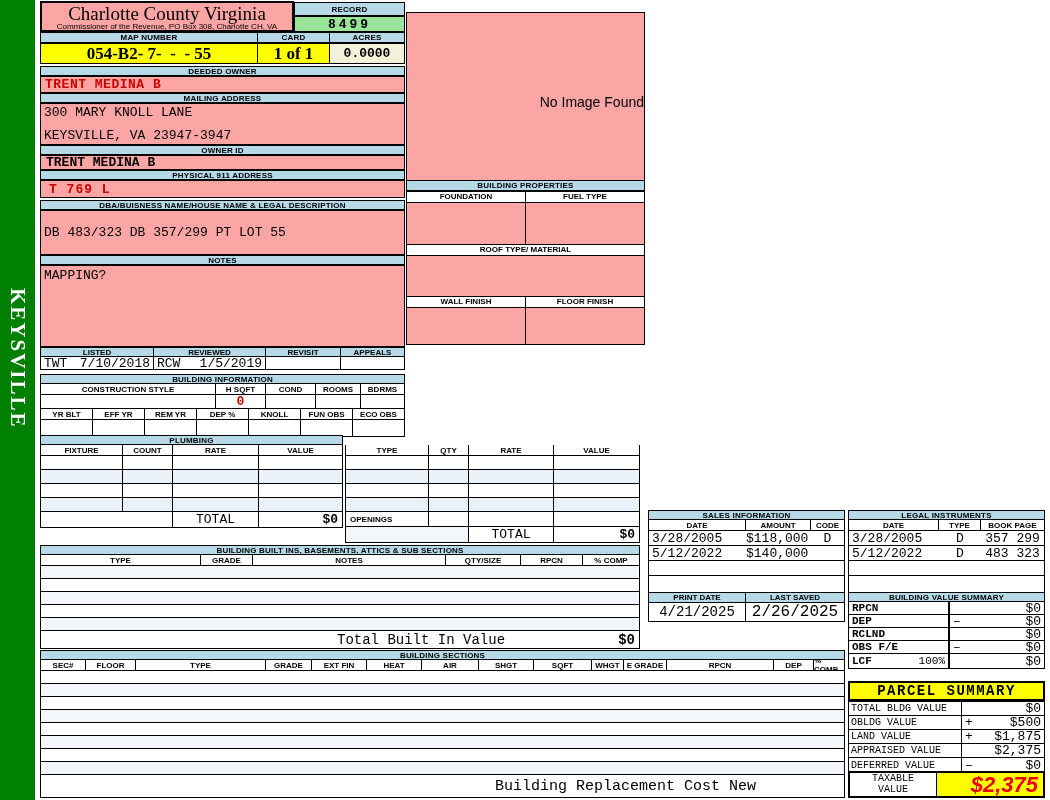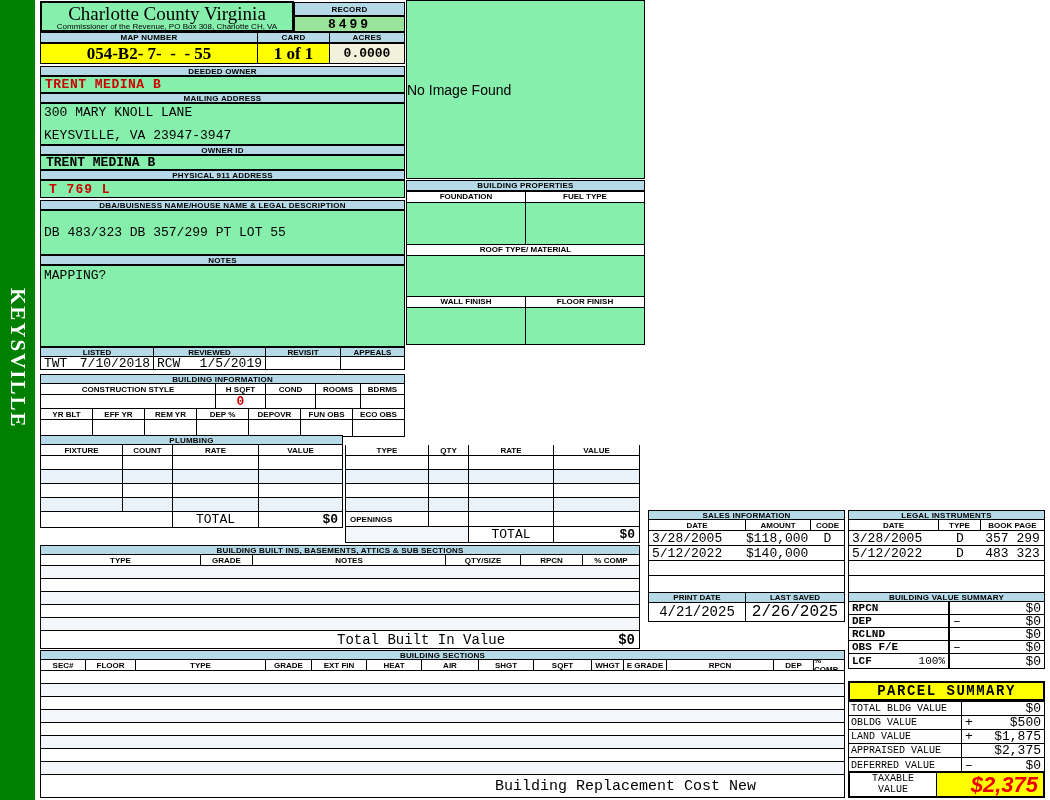--- a/index.html
+++ b/index.html
@@ -2,21 +2,21 @@
 <html><head>
 <meta charset="utf-8">
 <style>
 * { box-sizing:border-box; margin:0; padding:0; }
 html,body { background:#fff; }
 #canvas { position:relative; width:1050px; height:800px; background:#fff;
   font-family:"Liberation Sans","DejaVu Sans",sans-serif; color:#000; overflow:hidden; }
 .a { position:absolute; }
 .lbl { background:#b5d9e6; border:1px solid #000; display:flex; align-items:center; justify-content:center;
   font-size:8px; font-weight:bold; letter-spacing:.2px; overflow:hidden; }
-.box { border:1px solid #000; background:#86efac; }
+.box { border:1px solid #000; background:#fca5a5; }
 .tw { border:1px solid #000; overflow:hidden; background:#fff; }
 .nt { border-top:none; }
 .r { display:flex; }
 .tw .r:not(:last-child) { border-bottom:1px solid #000; }
 .hdiv > div:not(:last-child) { border-right:1px solid #000; }
 .r > div { display:flex; align-items:center; overflow:hidden; flex:none; }
 .ch  { justify-content:center; font-size:8px; font-weight:bold; background:#fff; }
 .chb { justify-content:center; font-size:8px; font-weight:bold; background:#b5d9e6; }
 .mono { font-family:"Liberation Mono","DejaVu Sans Mono",monospace; font-size:13px; }
 .serif { font-family:"Liberation Serif","DejaVu Serif",serif; }
@@ -119,36 +119,36 @@
       <div class="mono b red ctr" style="width:50px;">0</div>
       <div style="width:50px;"></div>
       <div style="width:45px;"></div>
       <div style="width:43px;"></div>
     </div>
     <div class="r hdiv" style="height:11px;">
       <div class="ch" style="width:52px;">YR BLT</div>
       <div class="ch" style="width:52px;">EFF YR</div>
       <div class="ch" style="width:52px;">REM YR</div>
       <div class="ch" style="width:52px;">DEP %</div>
-      <div class="ch" style="width:52px;">DEPOVR</div>
+      <div class="ch" style="width:52px;">KNOLL</div>
       <div class="ch" style="width:52px;">FUN OBS</div>
       <div class="ch" style="width:51px;">ECO OBS</div>
     </div>
     <div class="r hdiv" style="height:16px;">
       <div style="width:52px;"></div>
         <div style="width:52px;"></div>
         <div style="width:52px;"></div>
       <div style="width:52px;"></div>
         <div style="width:52px;"></div>
         <div style="width:52px;"></div>
       <div style="width:51px;"></div>
     </div>
   </div>
 
-  <div class="a box" style="left:406px;top:0;width:239px;height:179px;display:flex;align-items:center;justify-content:flex-start;">
+  <div class="a box" style="left:406px;top:12px;width:239px;height:179px;display:flex;align-items:center;justify-content:flex-end;">
     <span style="font-size:14px;">No Image Found</span>
   </div>
 
   <div class="a lbl" style="left:406px;top:180px;width:239px;height:11px;">BUILDING PROPERTIES</div>
   <div class="a box ch" style="left:406px;top:191px;width:120px;height:12px;display:flex;">FOUNDATION</div>
   <div class="a box ch" style="left:525px;top:191px;width:120px;height:12px;display:flex;">FUEL TYPE</div>
   <div class="a box" style="left:406px;top:202px;width:120px;height:43px;"></div>
   <div class="a box" style="left:525px;top:202px;width:120px;height:43px;"></div>
   <div class="a box ch" style="left:406px;top:244px;width:239px;height:12px;display:flex;">ROOF TYPE/ MATERIAL</div>
   <div class="a box" style="left:406px;top:255px;width:239px;height:42px;"></div>

